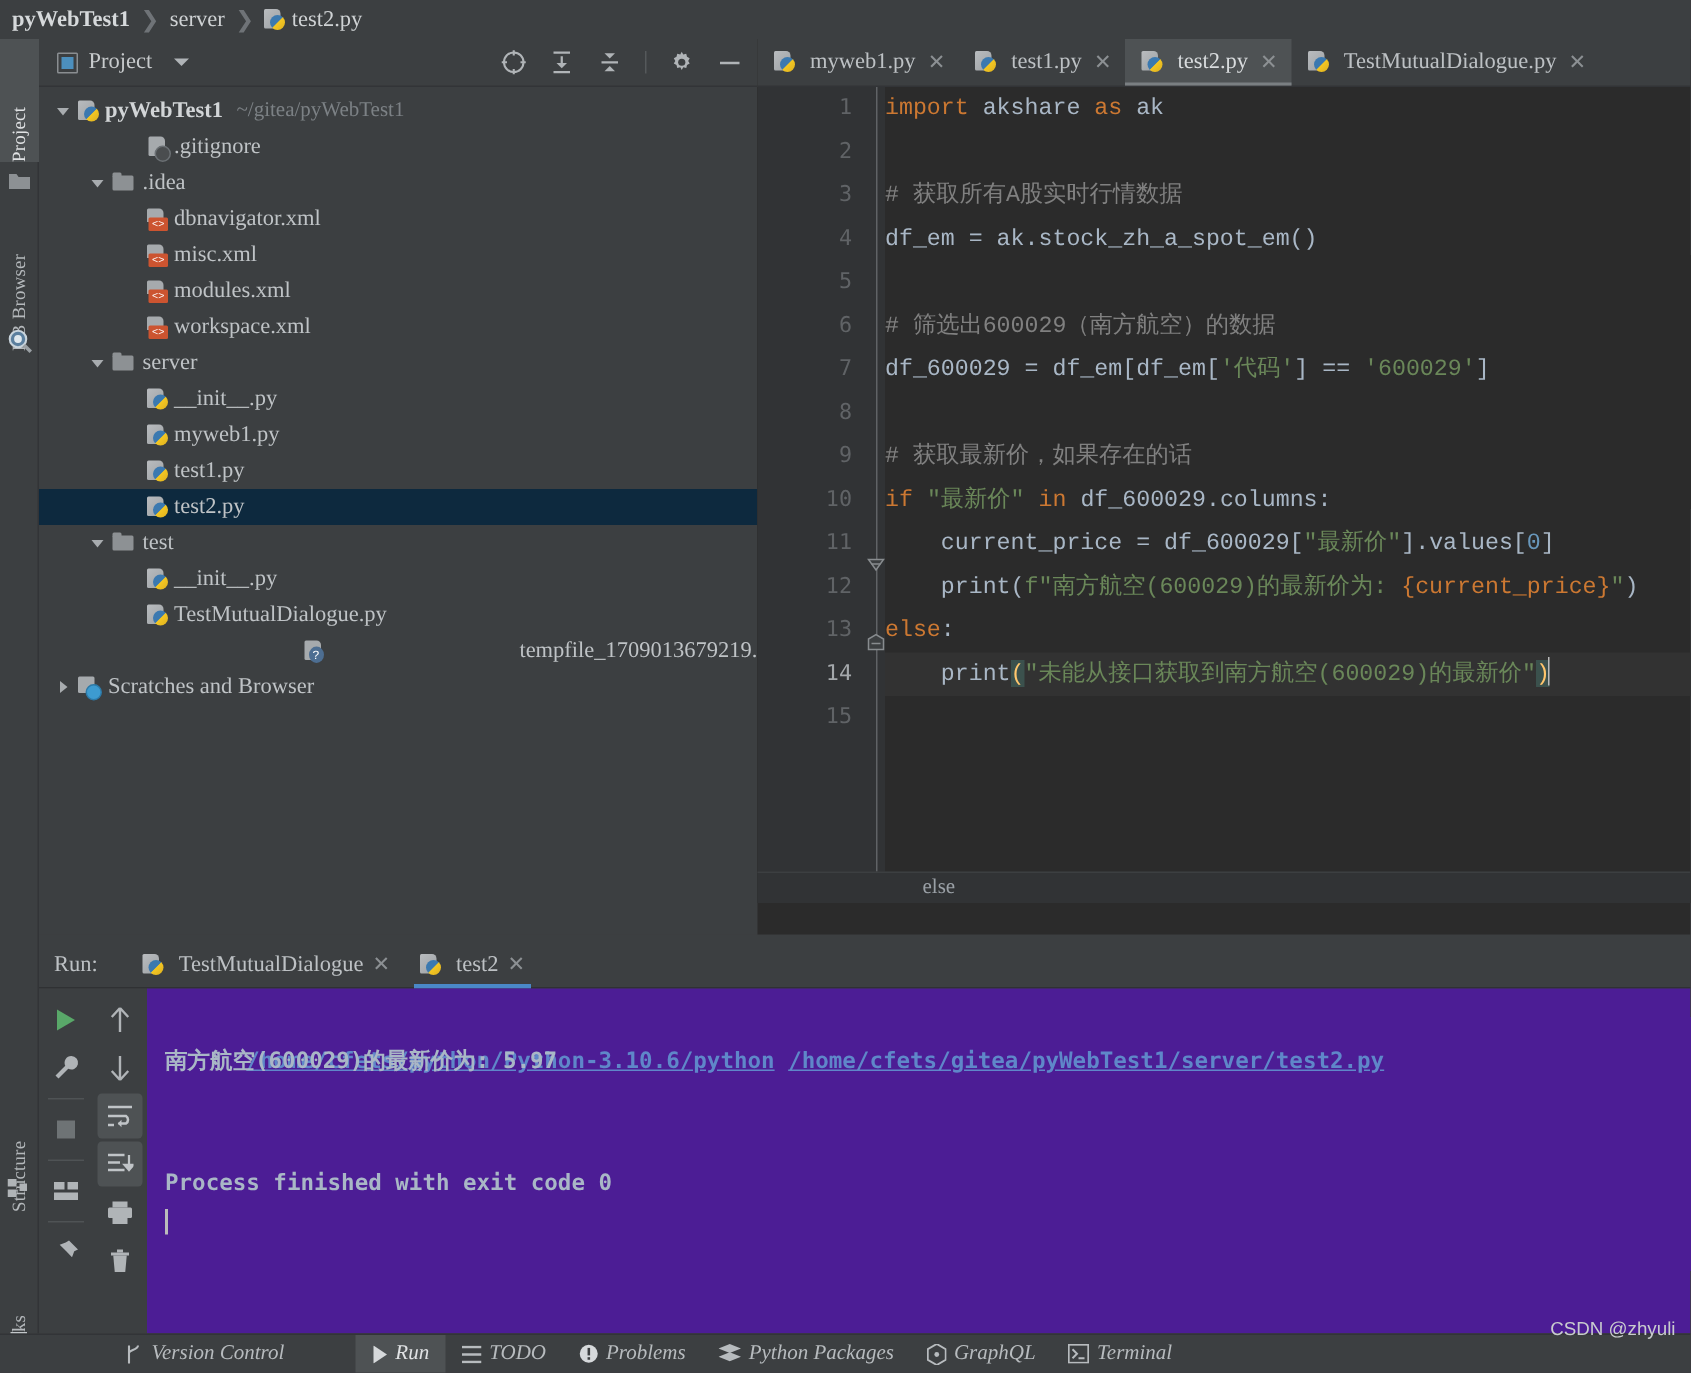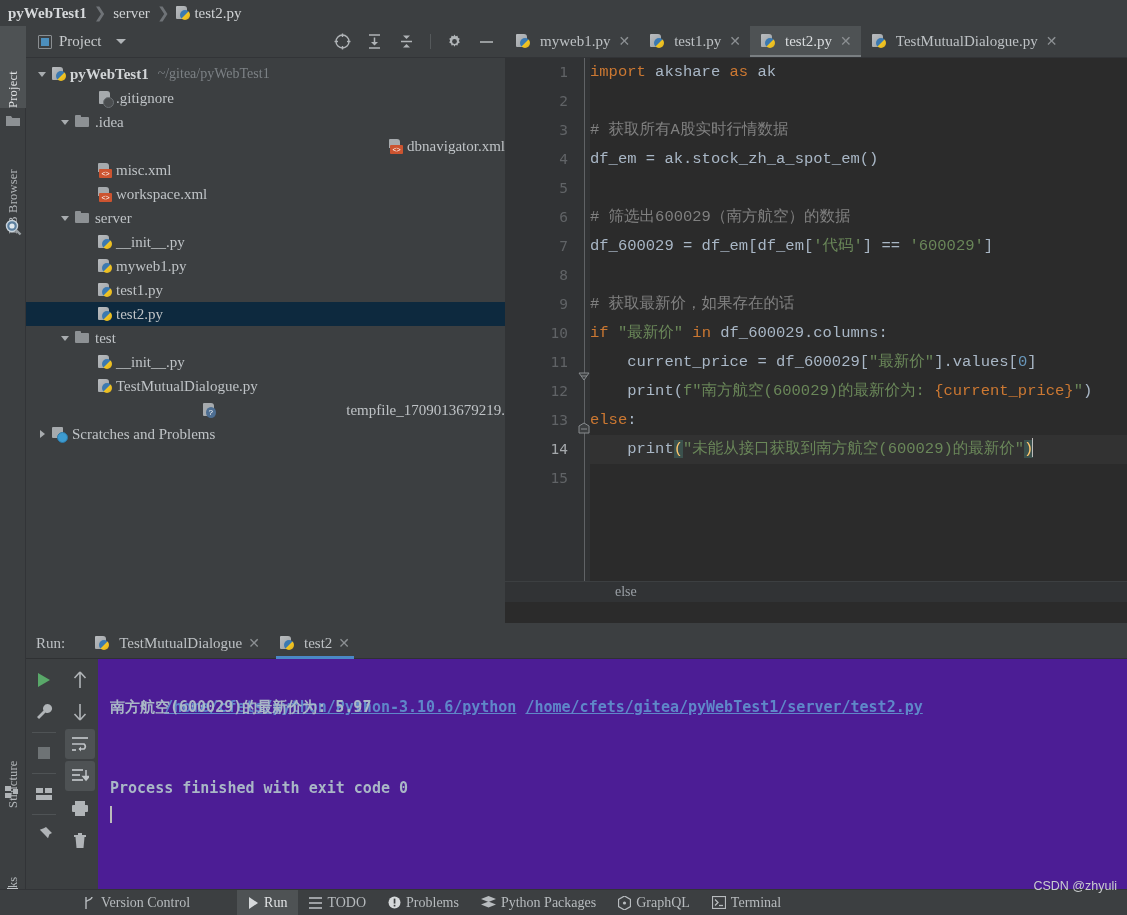--- a/index.html
+++ b/index.html
@@ -258,21 +258,21 @@
   .cons-caret{ display:inline-block;width:2px;height:17px;background:#bbbbbb;vertical-align:-3px;}
 
   
   #statusbar{
     position:absolute; left:0; bottom:0; width:1127px; height:26px;
     background:#3c3f41; display:flex; align-items:center;
     font-size:14px; color:#b7bbbe; border-top:1px solid #323437;
   }
   #statusbar .sb-left{ width:26px; height:26px; background:#3c3f41;}
   .sbitem{
-    display:flex;align-items:center;gap:5px;padding:0 11px;height:26px;
+    display:flex;align-items:center;gap:5px;padding:0 11px;height:26px;font-style:italic;
   }
   .sbitem.active{ background:#4e5254; color:#e0e2e4;margin-left:36px;}
   #csdn{
     position:absolute; right:10px; bottom:22px;
     font-family:"Liberation Sans", sans-serif; font-size:12.5px; color:#c9ccce;
   }
 
   
   svg { display:block; }
 </style>
@@ -388,29 +388,34 @@
       <div class="trow" style="padding-left: 56px;">
         <span class="twist "></span>
         <span class="file-ico gitig"></span>
         <span class="tlabel">.gitignore</span>
       </div>
       <div class="trow" style="padding-left: 33px;">
         <span class="twist open"></span>
         <span class="folder-ico"></span>
         <span class="tlabel">.idea</span>
       </div>
-      <div class="trow" style="padding-left: 56px; justify-content: flex-end;">
+      <div class="trow" style="padding-left: 56px;">
         <span class="twist "></span>
         <span class="xml-ico"></span>
         <span class="tlabel">dbnavigator.xml</span>
       </div>
       <div class="trow" style="padding-left: 56px;">
         <span class="twist "></span>
         <span class="xml-ico"></span>
         <span class="tlabel">misc.xml</span>
+      </div>
+      <div class="trow" style="padding-left: 56px;">
+        <span class="twist "></span>
+        <span class="xml-ico"></span>
+        <span class="tlabel">modules.xml</span>
       </div>
       <div class="trow" style="padding-left: 56px;">
         <span class="twist "></span>
         <span class="xml-ico"></span>
         <span class="tlabel">workspace.xml</span>
       </div>
       <div class="trow" style="padding-left: 33px;">
         <span class="twist open"></span>
         <span class="folder-ico"></span>
         <span class="tlabel">server</span>
@@ -451,21 +456,21 @@
         <span class="tlabel">TestMutualDialogue.py</span>
       </div>
       <div class="trow" style="padding-left: 33px; justify-content: space-between;">
         <span class="twist "></span>
         <span class="file-ico quest"></span>
         <span class="tlabel">tempfile_1709013679219.</span>
       </div>
       <div class="trow" style="padding-left: 10px;">
         <span class="twist closed"></span>
         <span class="scratch-ico"></span>
-        <span class="tlabel">Scratches and Problems</span>
+        <span class="tlabel">Scratches and Browser</span>
       </div>
     </div>
 </div>
 
 <div id="editor-area">
   <div id="tabs">
       <div class="etab">
         <span class="py-ico"></span>
         <span>myweb1.py</span>
         <span class="x">✕</span>

